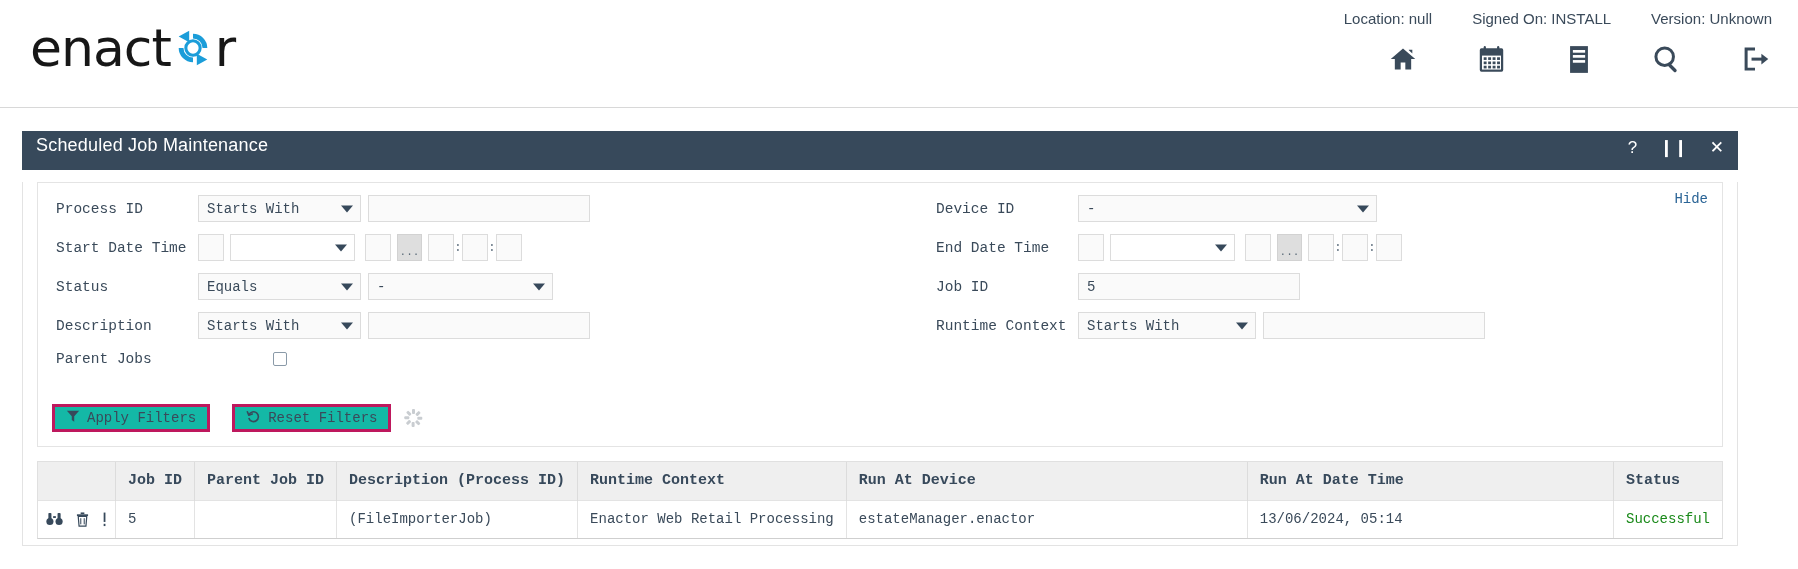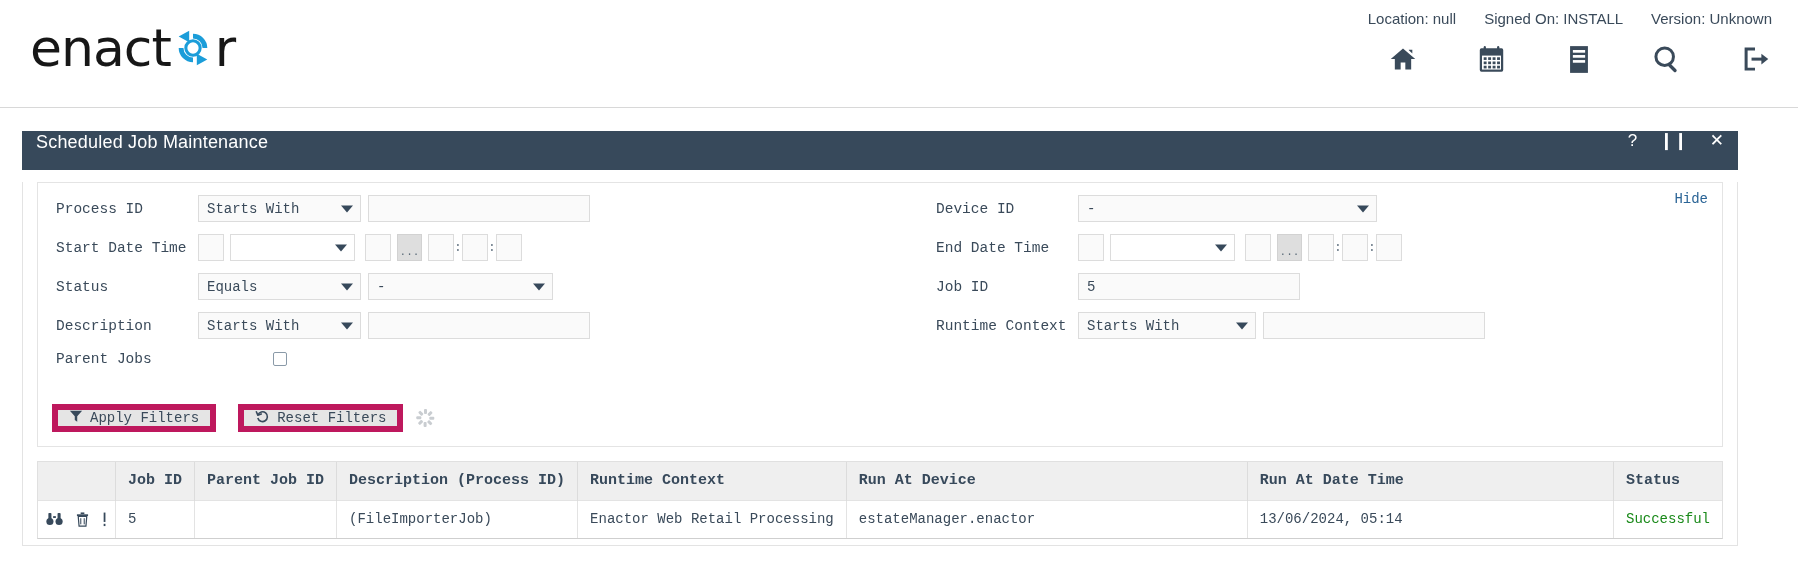--- a/index.html
+++ b/index.html
@@ -12,30 +12,30 @@
     overflow: hidden;
   }
   .page { position: relative; width: 1798px; height: 569px; background:#fff; }
 
   
   .header { position: relative; height: 108px; background:#fff; border-bottom:1px solid #d8d8d8; }
   .logo { position:absolute; left:30px; top:22px; display:flex; align-items:center; }
   .logo-text { font-size: 52px; letter-spacing:-1px; color:#171717; font-weight:400;
                font-family:"DejaVu Sans", sans-serif; line-height:1; }
   .logo-o { display:inline-block; width:42px; height:42px; position:relative; vertical-align:-6px; margin:0 1px;}
-  .meta { position:absolute; right:26px; top:10px; display:flex; gap:28px; font-size:15px; color:#3a4a5a; }
+  .meta { position:absolute; right:26px; top:10px; display:flex; gap:40px; font-size:15px; color:#3a4a5a; }
   .meta span { white-space:nowrap; }
   .hdr-icons { position:absolute; right:26px; top:42px; display:flex; gap:54px; align-items:center; }
   .hdr-icons .ic { width:34px; height:34px; display:flex; align-items:center; justify-content:center; cursor:pointer; }
   .hdr-icons svg { fill:#3a4a5a; }
 
   
   .panel { position:absolute; left:22px; top:131px; width:1716px; }
-  .panel-title { height:39px; background:#37495b; color:#fff; display:flex; align-items:flex-start;
-                 padding:1px 14px; font-size:18px; justify-content:space-between; }
+  .panel-title { height:39px; background:#37495b; color:#fff; display:flex; align-items:flex-end;
+                 padding:14px 14px; font-size:18px; justify-content:space-between; }
   .panel-title .t { letter-spacing:.2px; }
   .panel-title .ctrls { display:flex; gap:22px; align-items:center; font-size:17px; }
   .panel-title .ctrls span { cursor:pointer; line-height:1; }
 
   .panel-body { background:#fff; border:1px solid #e3e3e3; border-top:none; padding:0 0 6px 0;font-family:Liberation Mono, monospace; }
 
   .filters { position:relative; margin:12px 14px 0 14px; border:1px solid #e4e4e4; padding:12px 0 10px 0; }
   .hide-link { position:absolute; right:14px; top:8px; color:#2a6496; font-size:14px; cursor:pointer; }
 
   .frow { display:flex; align-items:flex-start; height:39px; }
@@ -53,21 +53,21 @@
   .txt { height:27px; background:#fafafa; border:1px solid #dcdcdc; font-size:14px; color:#3a4a5a;
          display:flex; align-items:center; padding:0 8px; }
   .sm { width:26px; height:27px; background:#fafafa; border:1px solid #dcdcdc; }
   .dots { width:25px; height:27px; background:#dedede; border:1px solid #d2d2d2; font-size:11px;
           display:flex; align-items:flex-end; justify-content:center; color:#5a6a78; padding-bottom:2px; cursor:pointer; }
   .colon { width:8px; text-align:center; font-size:13px; color:#6b7a88; }
 
   .cbox { width:14px; height:14px; border:1px solid #8a9aa8; border-radius:2px; background:#fff; cursor:pointer; }
 
   .btnrow { display:flex; align-items:center; gap:0; margin:14px 0 4px 14px; }
-  .btn { height:28px; background:#e5e5e5; border:6px solid #be185d; color:#3a4a5a; font-size:14px;
+  .btn { height:28px; background:#14b8a6; border:3px solid #be185d; color:#3a4a5a; font-size:14px;
          display:flex; align-items:center; gap:7px; padding:0 11px; cursor:pointer; }
   .btn + .btn { margin-left:22px; }
   .spinner { margin-left:12px; width:18px; height:18px; position:relative; }
   .spinner i { position:absolute; left:50%; top:0; width:2.6px; height:5px; background:#c9cdd1;
                border-radius:1px; transform-origin:1.3px 9px; }
 
   
   .tbl { margin:14px 14px 0 14px; border:1px solid #e0e0e0; border-bottom:1px solid #cfcfcf; width:calc(100% - 28px); }
   table { border-collapse:collapse; width:100%; }
   thead th { background:#efefef; color:#37495b; font-size:15px; font-weight:bold; text-align:left;

